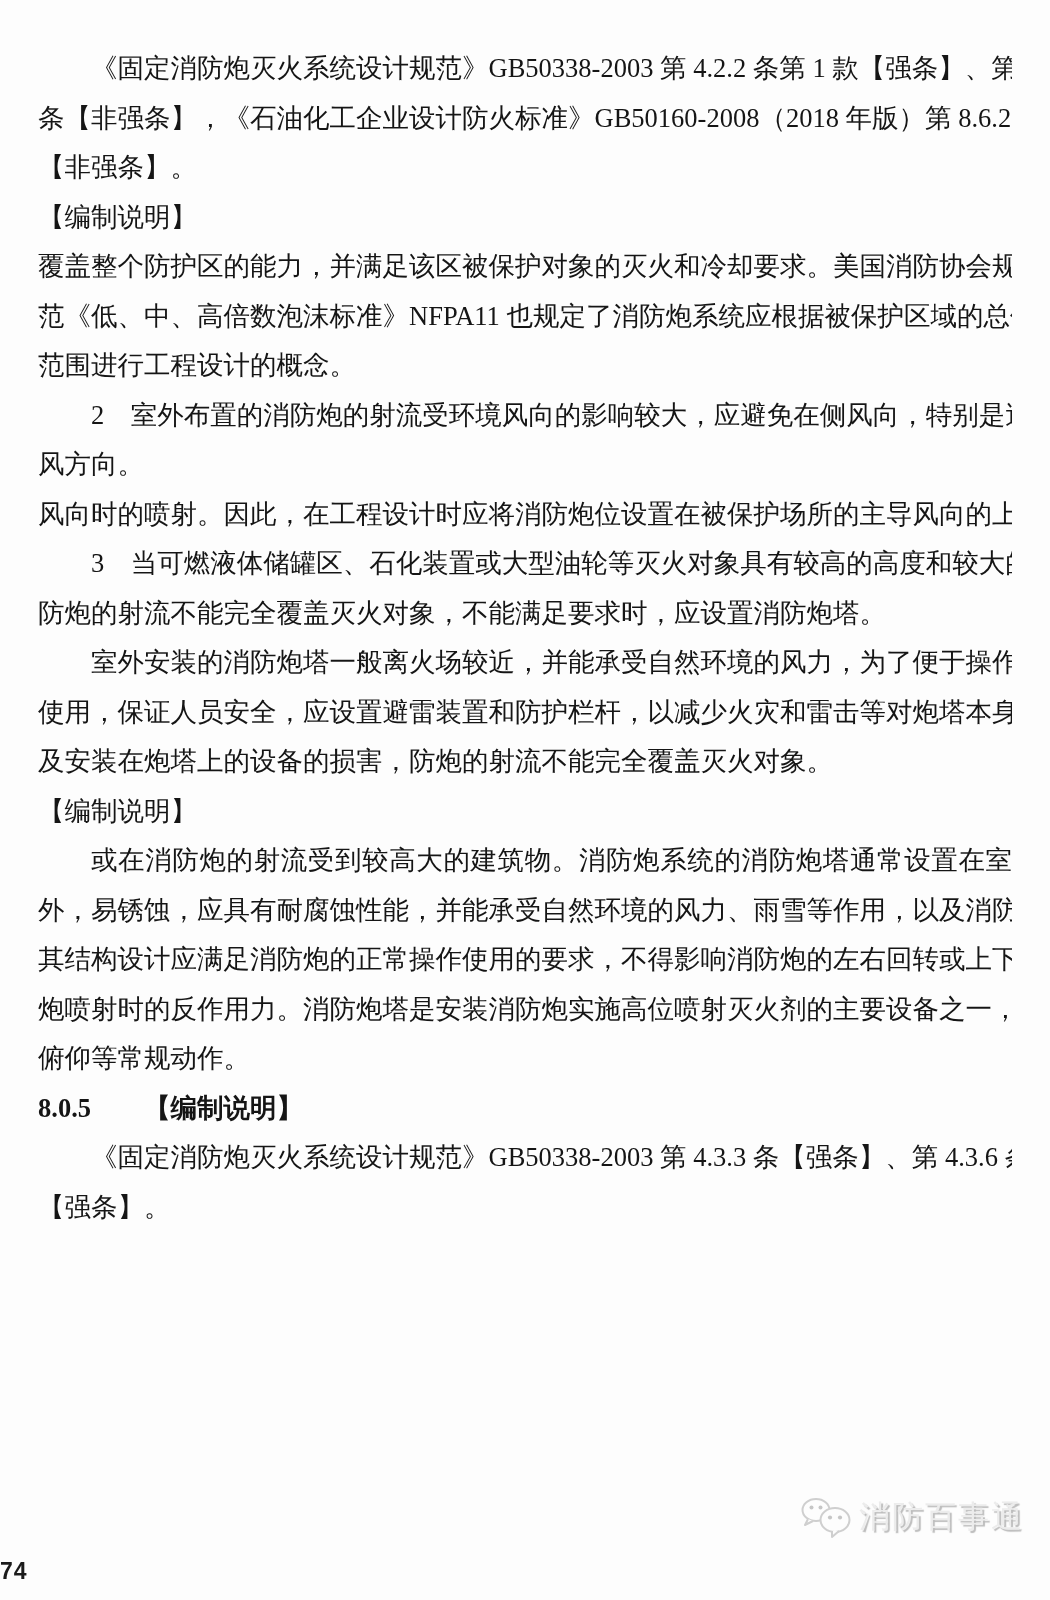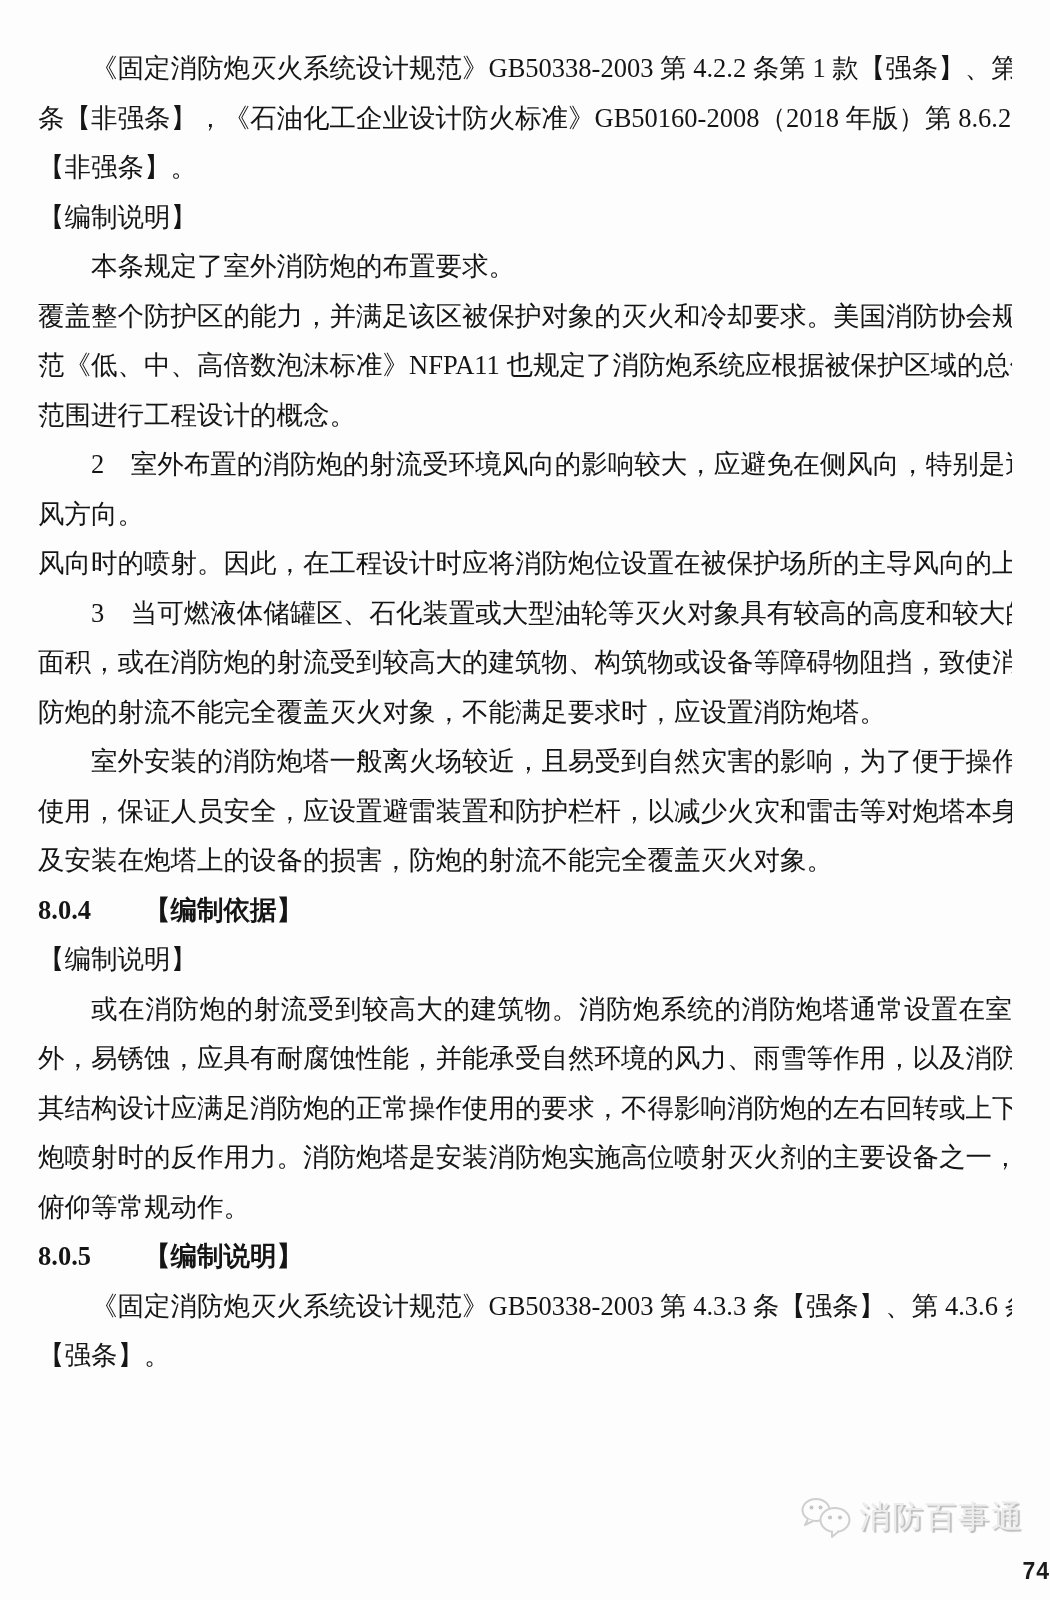--- a/index.html
+++ b/index.html
@@ -25,21 +25,21 @@
     white-space:nowrap;
     text-align:justify;
     text-align-last:left;
   }
   .just { text-align-last:justify; }
   .indent { padding-left:53px; }
   .bold { font-weight:bold; }
   .pagenum {
     position:absolute;
     left:0; top:1558px; width:100%;
-    text-align:right;
+    text-align:left;
     font-family:"Liberation Sans","DejaVu Sans",sans-serif;
     font-weight:bold;
     font-size:23px;
     color:#1b1b1b;
     letter-spacing:1px;
   }
   .watermark {
     position:absolute;
     right:26px; top:1496px;
     display:flex; align-items:flex-start; gap:4px;
@@ -56,34 +56,31 @@
 </style>
 </head>
 <body>
 
 <div class="page">
   <div class="content">
     <div class="ln indent just">《固定消防炮灭火系统设计规范》GB50338-2003 第 4.2.2 条第 1 款【强条】、第 5.7.3</div>
     <div class="ln just">条【非强条】，《石油化工企业设计防火标准》GB50160-2008（2018 年版）第 8.6.2 条</div>
     <div class="ln">【非强条】。</div>
     <div class="ln">【编制说明】</div>
-    <div class="ln indent">本条规定了室外消防炮的布置要求。</div>
     <div class="ln just">覆盖整个防护区的能力，并满足该区被保护对象的灭火和冷却要求。美国消防协会规</div>
     <div class="ln just">范《低、中、高倍数泡沫标准》NFPA11 也规定了消防炮系统应根据被保护区域的总体</div>
     <div class="ln">范围进行工程设计的概念。</div>
     <div class="ln indent just">2　室外布置的消防炮的射流受环境风向的影响较大，应避免在侧风向，特别是逆</div>
     <div class="ln">风方向。</div>
     <div class="ln just">风向时的喷射。因此，在工程设计时应将消防炮位设置在被保护场所的主导风向的上</div>
     <div class="ln indent just">3　当可燃液体储罐区、石化装置或大型油轮等灭火对象具有较高的高度和较大的</div>
-    <div class="ln just">面积，或在消防炮的射流受到较高大的建筑物、构筑物或设备等障碍物阻挡，致使消</div>
     <div class="ln">防炮的射流不能完全覆盖灭火对象，不能满足要求时，应设置消防炮塔。</div>
-    <div class="ln indent just">室外安装的消防炮塔一般离火场较近，且易受到自然灾害的影响，为了便于操作</div>
+    <div class="ln indent just">室外安装的消防炮塔一般离火场较近，并能承受自然环境的风力，为了便于操作</div>
     <div class="ln just">使用，保证人员安全，应设置避雷装置和防护栏杆，以减少火灾和雷击等对炮塔本身</div>
     <div class="ln">及安装在炮塔上的设备的损害，防炮的射流不能完全覆盖灭火对象。</div>
-    <div class="ln bold">8.0.4　　【编制依据】</div>
     <div class="ln">【编制说明】</div>
     <div class="ln indent just">或在消防炮的射流受到较高大的建筑物。消防炮系统的消防炮塔通常设置在室</div>
     <div class="ln just">外，易锈蚀，应具有耐腐蚀性能，并能承受自然环境的风力、雨雪等作用，以及消防</div>
     <div class="ln just">其结构设计应满足消防炮的正常操作使用的要求，不得影响消防炮的左右回转或上下</div>
     <div class="ln just">炮喷射时的反作用力。消防炮塔是安装消防炮实施高位喷射灭火剂的主要设备之一，</div>
     <div class="ln">俯仰等常规动作。</div>
     <div class="ln bold">8.0.5　　【编制说明】</div>
     <div class="ln indent just">《固定消防炮灭火系统设计规范》GB50338-2003 第 4.3.3 条【强条】、第 4.3.6 条</div>
     <div class="ln">【强条】。</div>
   </div>

